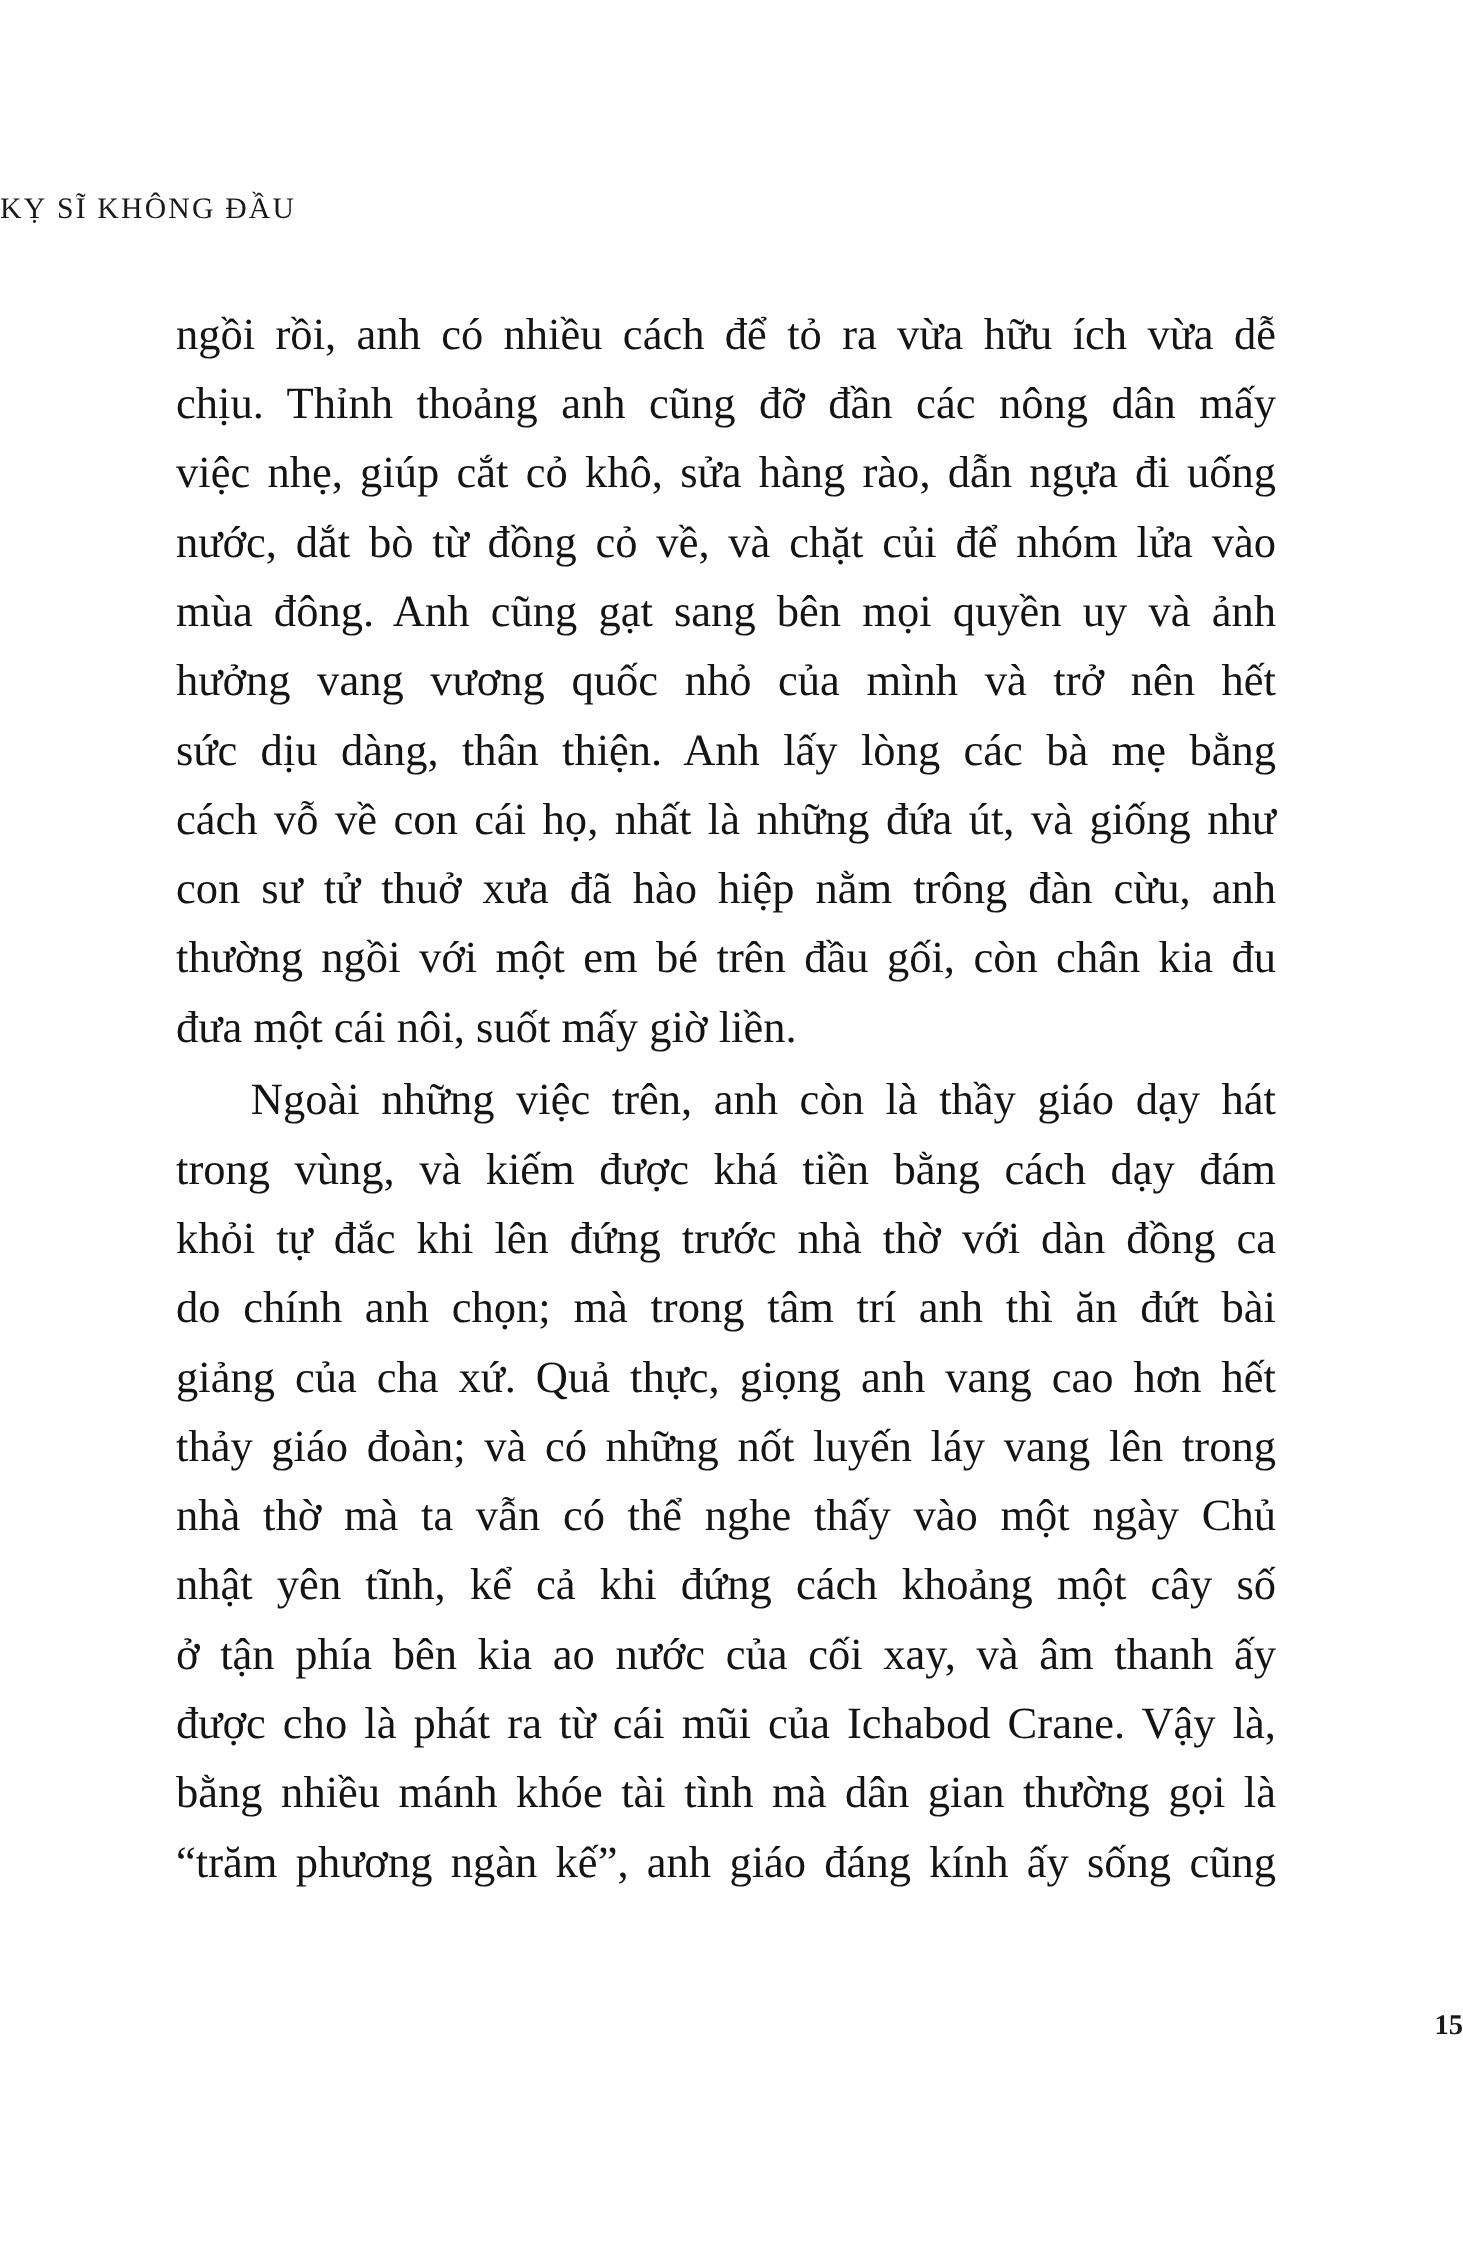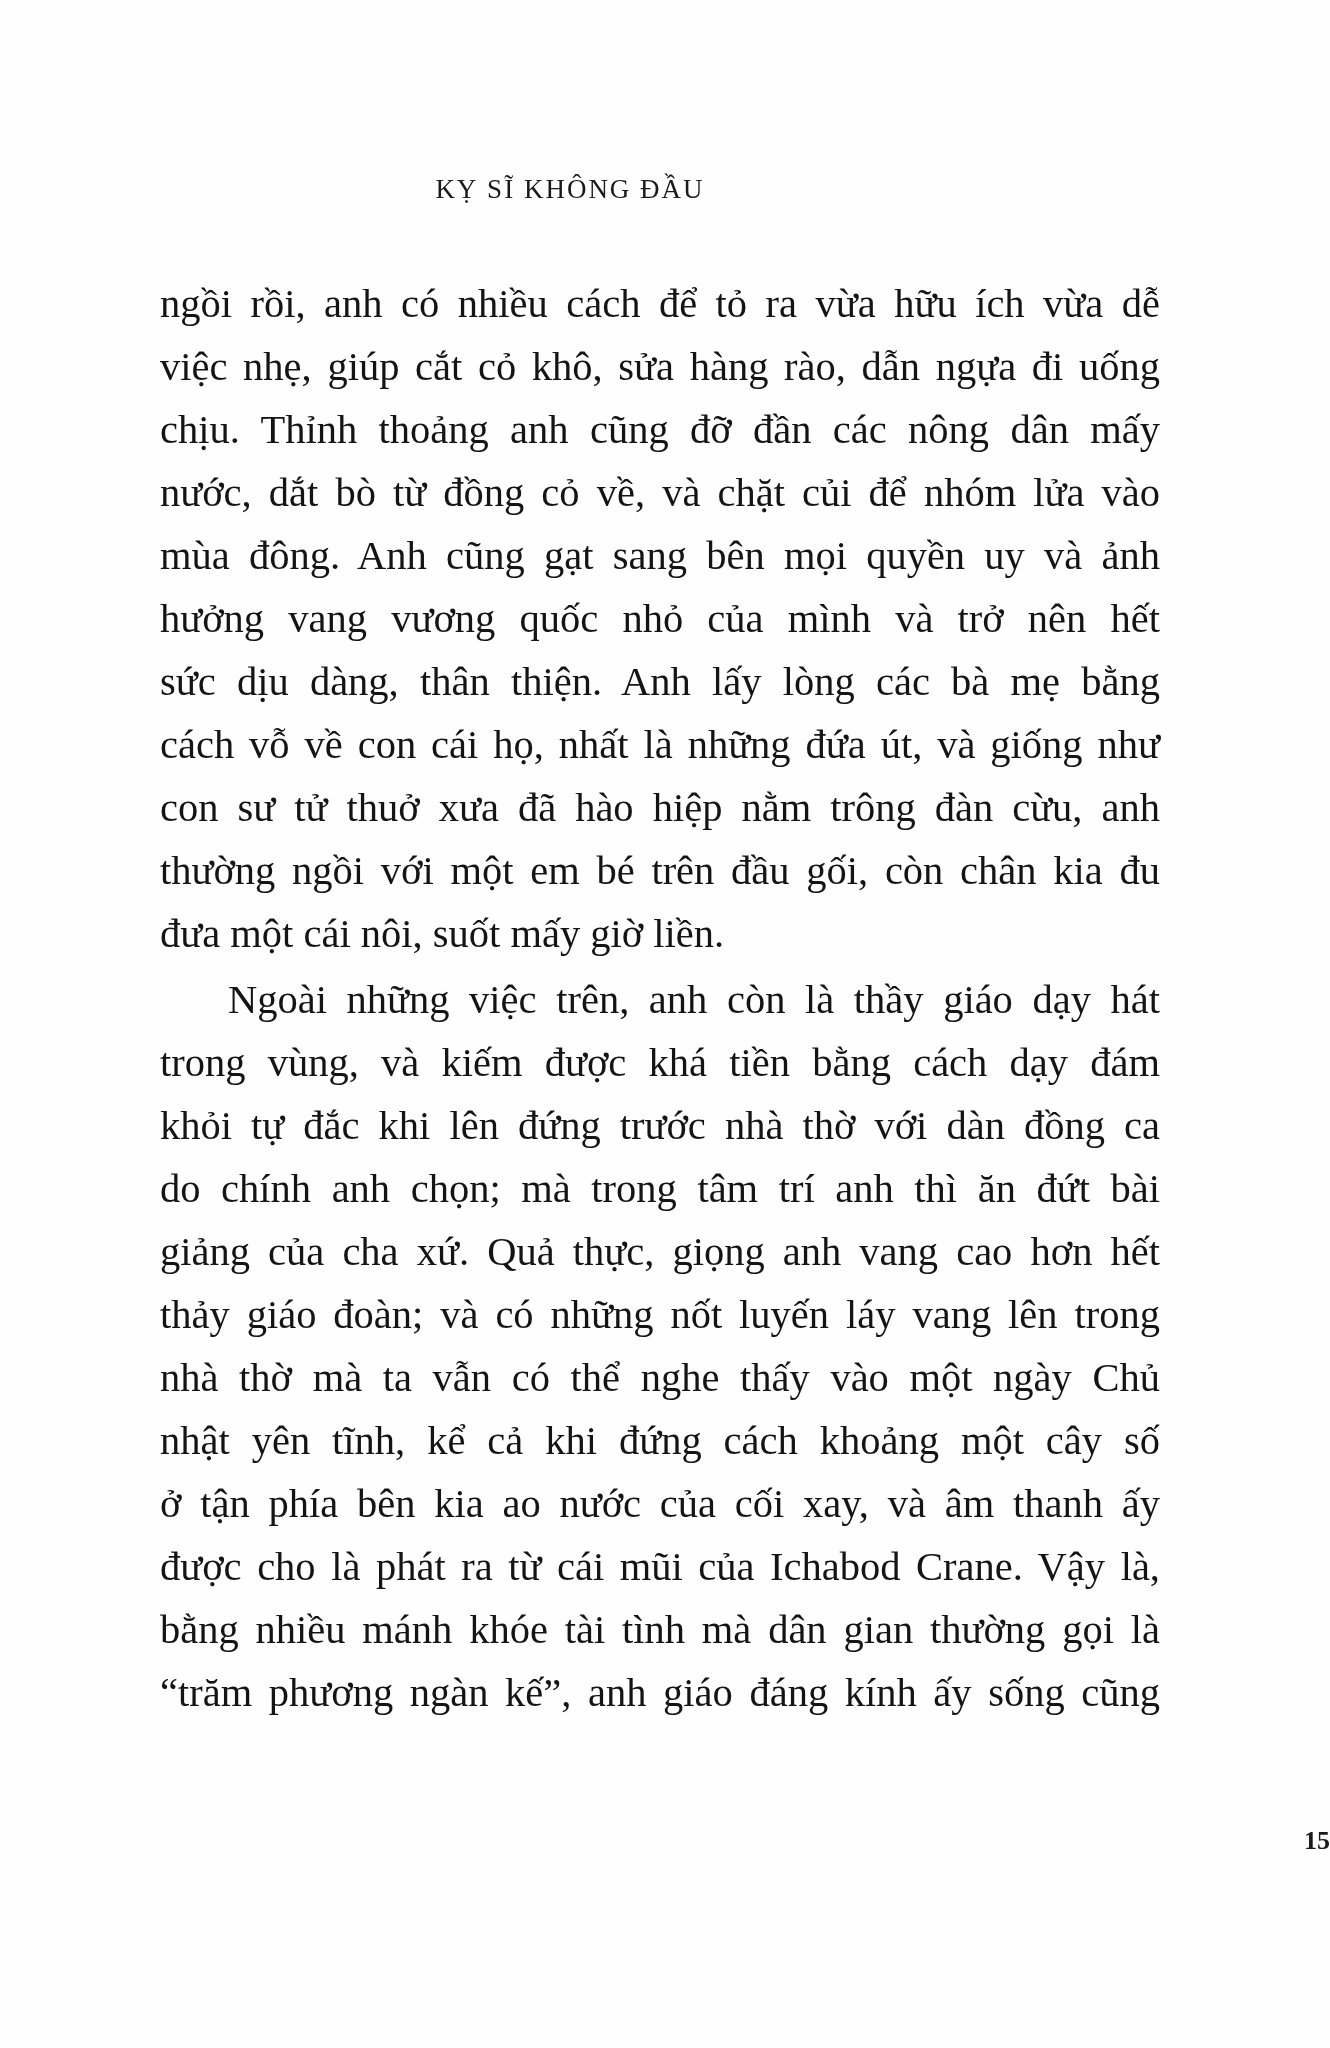--- a/index.html
+++ b/index.html
@@ -19,21 +19,20 @@
       position: absolute;
       left: 0; top: 0;
       width: 1330px; height: 2048px;
       background: #fefefe;
     }
     .running-header {
       position: absolute;
       left: 0;
       width: 1140px;
       top: 174px;
-      text-align: center;
       font-size: 27px;
       letter-spacing: 2px;
       color: #1a1a1a;
     }
     .body-text {
       position: absolute;
       left: 160px;
       top: 272px;
       width: 1000px;
     }
@@ -68,22 +67,22 @@
   </style>
 </head>
 <body>
 
 <div class="page">
   <div class="running-header">KỴ SĨ KHÔNG ĐẦU</div>
 
   <div class="body-text">
     <div class="paragraph">
       <span class="line">ngồi rồi, anh có nhiều cách để tỏ ra vừa hữu ích vừa dễ</span>
+      <span class="line">chịu. Thỉnh thoảng anh cũng đỡ đần các nông dân mấy</span>
       <span class="line">việc nhẹ, giúp cắt cỏ khô, sửa hàng rào, dẫn ngựa đi uống</span>
-      <span class="line">chịu. Thỉnh thoảng anh cũng đỡ đần các nông dân mấy</span>
       <span class="line">nước, dắt bò từ đồng cỏ về, và chặt củi để nhóm lửa vào</span>
       <span class="line">mùa đông. Anh cũng gạt sang bên mọi quyền uy và ảnh</span>
       <span class="line">hưởng vang vương quốc nhỏ của mình và trở nên hết</span>
       <span class="line">sức dịu dàng, thân thiện. Anh lấy lòng các bà mẹ bằng</span>
       <span class="line">cách vỗ về con cái họ, nhất là những đứa út, và giống như</span>
       <span class="line">con sư tử thuở xưa đã hào hiệp nằm trông đàn cừu, anh</span>
       <span class="line">thường ngồi với một em bé trên đầu gối, còn chân kia đu</span>
       <span class="line last">đưa một cái nôi, suốt mấy giờ liền.</span>
     </div>
     <div class="para-gap"></div>

